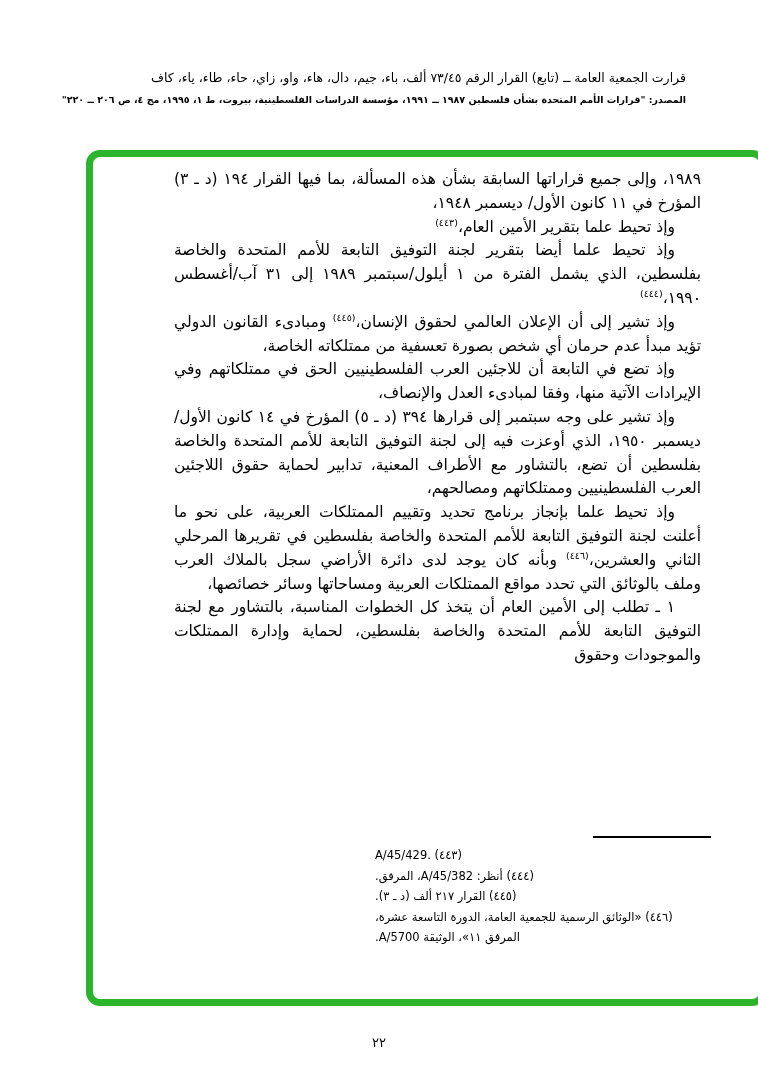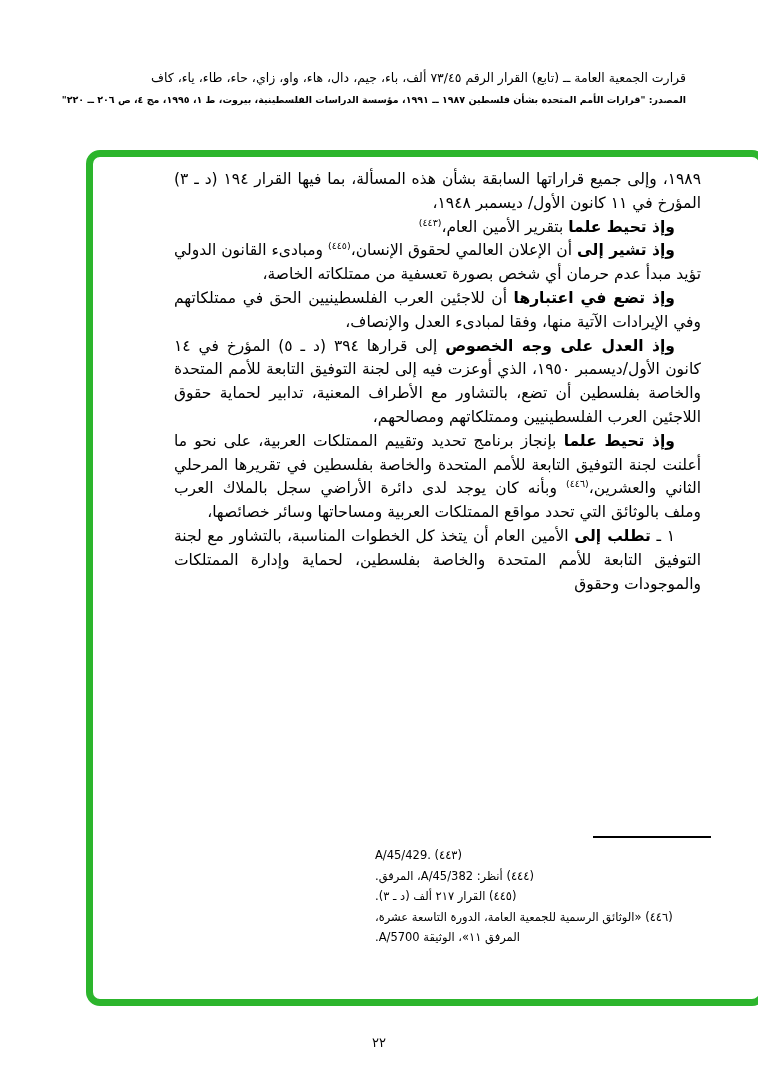--- a/index.html
+++ b/index.html
@@ -25,21 +25,21 @@
     direction:rtl;overflow:hidden;
   }
   .doc-body{
     position:absolute;top:11px;right:58px;width:527px;
   }
   .doc-body p{
     margin:0;font-size:15.5px;line-height:23.8px;
     text-align:justify;text-justify:inter-word;text-indent:26px;
   }
   .doc-body p.no-indent{text-indent:0;}
-  .doc-body b{font-weight:bold;}
+  .doc-body b{font-weight:normal;}
   sup.fn-ref{font-size:9.5px;line-height:0;vertical-align:super;}
   
   .footnotes{
     position:absolute;top:679px;right:48px;width:336px;
     direction:rtl;text-align:left;
   }
   .fn-rule{
     width:118px;height:2px;background:#000;margin:0 0 7px auto;
   }
   .fn-item{
@@ -58,23 +58,24 @@
 
 <header class="doc-header">
   <div class="doc-title">قرارت الجمعية العامة ــ (تابع) القرار الرقم ٧٣/٤٥ ألف، باء، جيم، دال، هاء، واو، زاي، حاء، طاء، ياء، كاف</div>
   <div class="doc-source">المصدر: "قرارات الأمم المتحدة بشأن فلسطين ١٩٨٧ ــ ١٩٩١، مؤسسة الدراسات الفلسطينية، بيروت، ط ١، ١٩٩٥، مج ٤، ص ٢٠٦ ــ ٢٢٠"</div>
 </header>
 
 <main class="green-box" style="border-color: rgb(44, 181, 44); margin-left: 48px;">
   <div class="doc-body">
       <p class="no-indent">١٩٨٩، وإلى جميع قراراتها السابقة بشأن هذه المسألة، بما فيها القرار ١٩٤ (د ـ ٣) المؤرخ في ١١ كانون الأول/ ديسمبر ١٩٤٨،</p>
       <p><b>وإذ تحيط علما</b> بتقرير الأمين العام،<sup class="fn-ref">(٤٤٣)</sup></p>
+      <p><b>وإذ تحيط علما أيضا</b> بتقرير لجنة التوفيق التابعة للأمم المتحدة والخاصة بفلسطين، الذي يشمل الفترة من ١ أيلول/سبتمبر ١٩٨٩ إلى ٣١ آب/أغسطس ١٩٩٠،<sup class="fn-ref">(٤٤٤)</sup></p>
       <p><b>وإذ تشير إلى</b> أن الإعلان العالمي لحقوق الإنسان،<sup class="fn-ref">(٤٤٥)</sup> ومبادىء القانون الدولي تؤيد مبدأ عدم حرمان أي شخص بصورة تعسفية من ممتلكاته الخاصة،</p>
-      <p><b>وإذ تضع في اعتبارها</b> أن للاجئين العرب الفلسطينيين الحق في ممتلكاتهم وفي الإيرادات الآتية منها، وفقا لمبادىء العدل والإنصاف،</p>
-      <p><b>وإذ العدل على وجه الخصوص</b> إلى قرارها ٣٩٤ (د ـ ٥) المؤرخ في ١٤ كانون الأول/ديسمبر ١٩٥٠، الذي أوعزت فيه إلى لجنة التوفيق التابعة للأمم المتحدة والخاصة بفلسطين أن تضع، بالتشاور مع الأطراف المعنية، تدابير لحماية حقوق اللاجئين العرب الفلسطينيين وممتلكاتهم ومصالحهم،</p>
+      <p><b>وإذ تضع في التابعة</b> أن للاجئين العرب الفلسطينيين الحق في ممتلكاتهم وفي الإيرادات الآتية منها، وفقا لمبادىء العدل والإنصاف،</p>
+      <p><b>وإذ تشير على وجه سبتمبر</b> إلى قرارها ٣٩٤ (د ـ ٥) المؤرخ في ١٤ كانون الأول/ديسمبر ١٩٥٠، الذي أوعزت فيه إلى لجنة التوفيق التابعة للأمم المتحدة والخاصة بفلسطين أن تضع، بالتشاور مع الأطراف المعنية، تدابير لحماية حقوق اللاجئين العرب الفلسطينيين وممتلكاتهم ومصالحهم،</p>
       <p><b>وإذ تحيط علما</b> بإنجاز برنامج تحديد وتقييم الممتلكات العربية، على نحو ما أعلنت لجنة التوفيق التابعة للأمم المتحدة والخاصة بفلسطين في تقريرها المرحلي الثاني والعشرين،<sup class="fn-ref">(٤٤٦)</sup> وبأنه كان يوجد لدى دائرة الأراضي سجل بالملاك العرب وملف بالوثائق التي تحدد مواقع الممتلكات العربية ومساحاتها وسائر خصائصها،</p>
       <p>١ ـ <b>تطلب إلى</b> الأمين العام أن يتخذ كل الخطوات المناسبة، بالتشاور مع لجنة التوفيق التابعة للأمم المتحدة والخاصة بفلسطين، لحماية وإدارة الممتلكات والموجودات وحقوق</p>
     </div>
   <div class="footnotes">
     <div class="fn-rule"></div>
     <div>
         <p class="fn-item"><span>(٤٤٣) </span><span class="lat" dir="ltr">A/45/429.</span></p>
         <p class="fn-item"><span>(٤٤٤) </span>أنظر: <span class="lat" dir="ltr">A/45/382</span>، المرفق.</p>
         <p class="fn-item"><span>(٤٤٥) </span>القرار ٢١٧ ألف (د ـ ٣).</p>
         <p class="fn-item"><span>(٤٤٦) </span>«الوثائق الرسمية للجمعية العامة، الدورة التاسعة عشرة، المرفق ١١»، الوثيقة <span class="lat" dir="ltr">A/5700</span>.</p>

